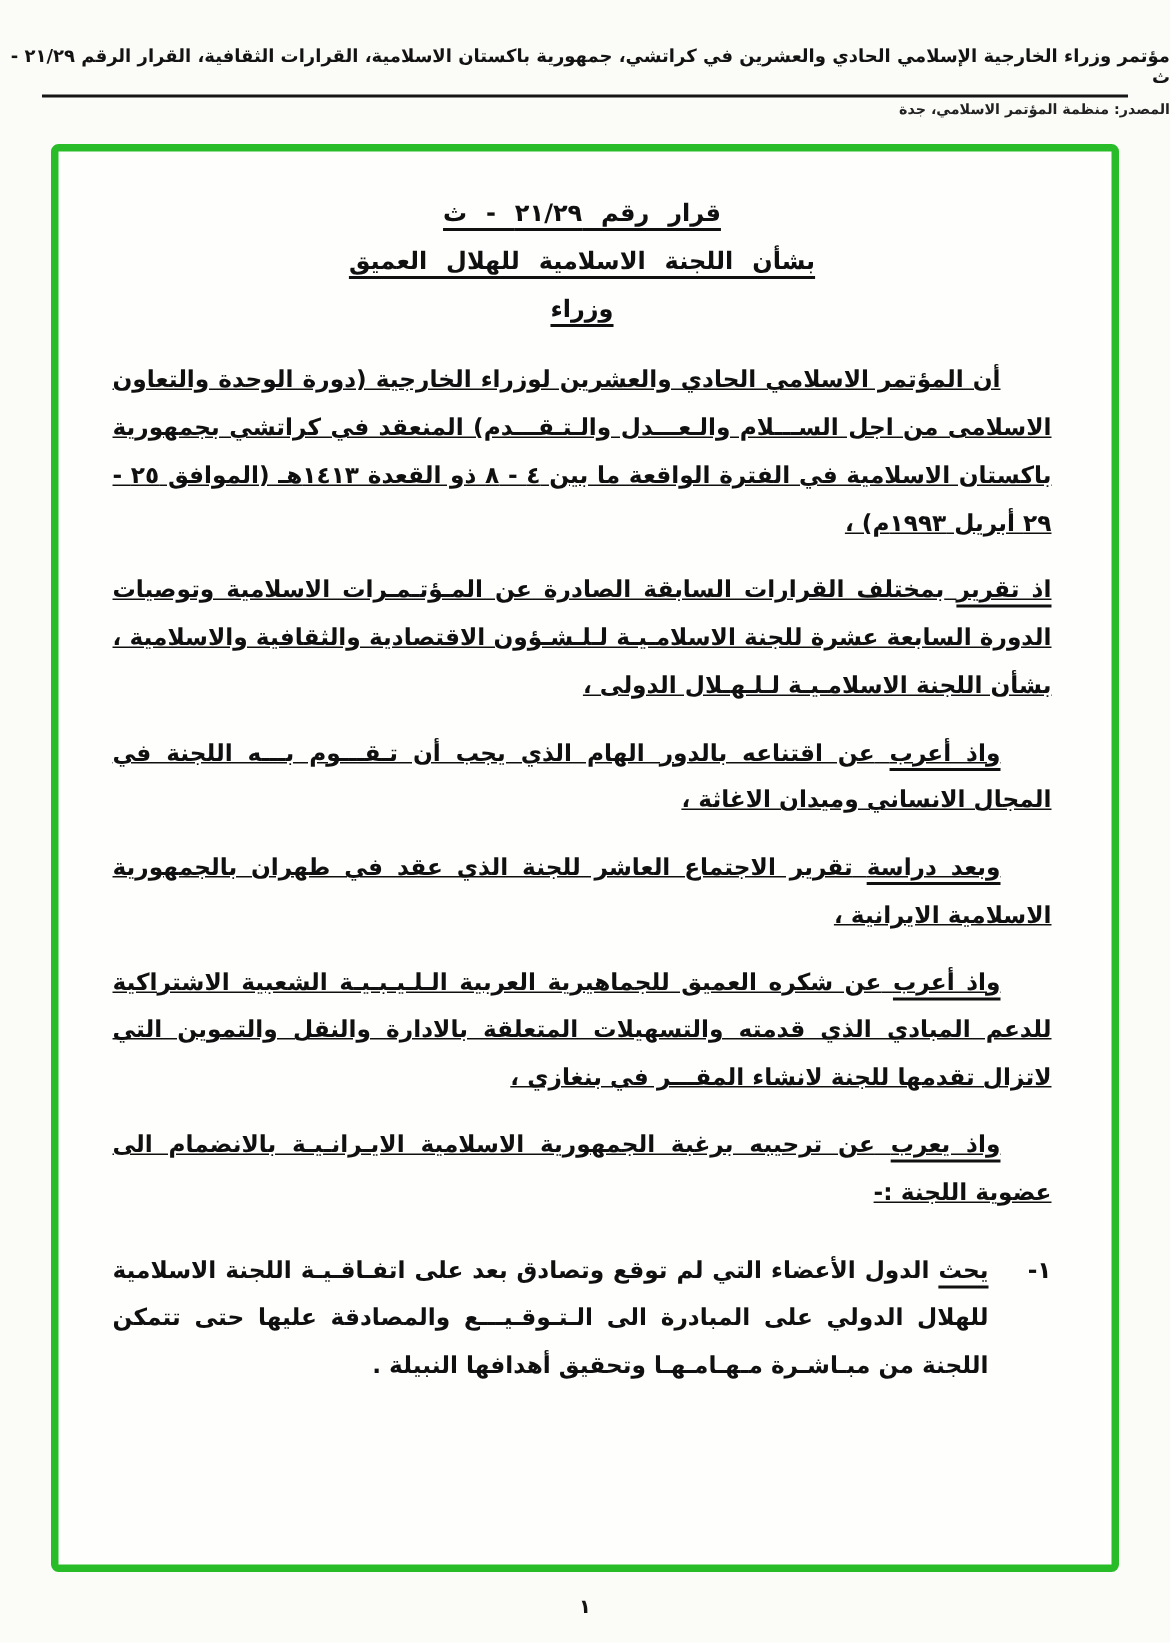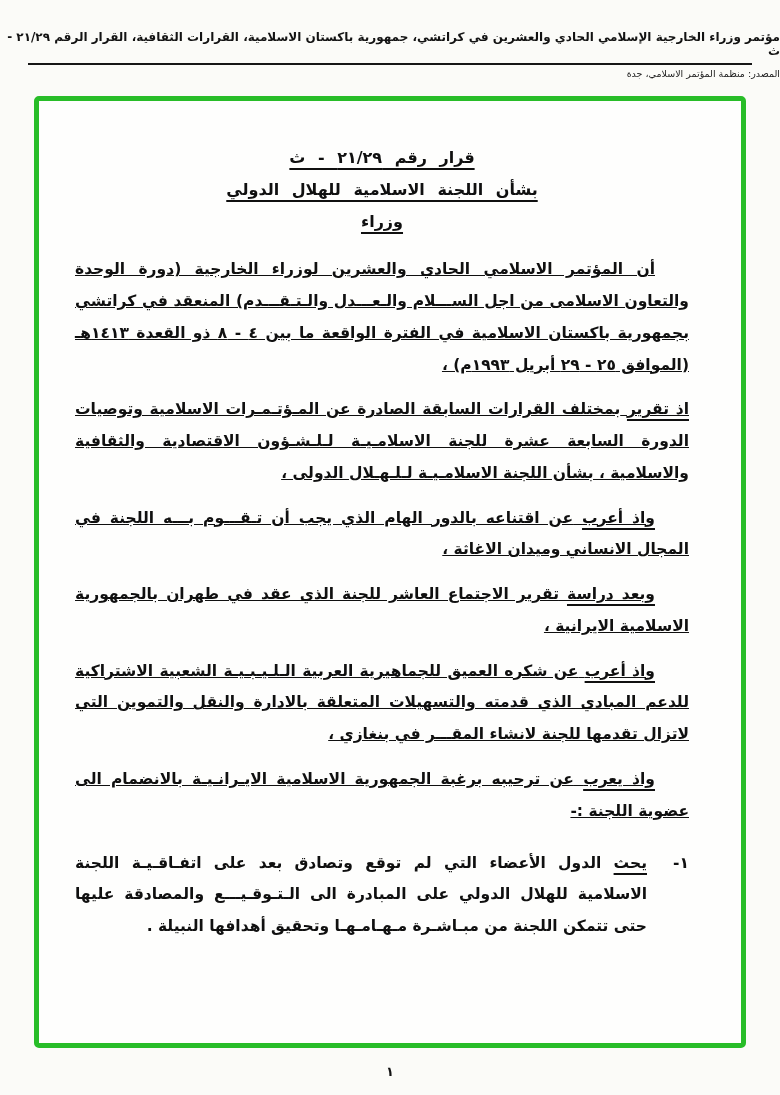--- a/index.html
+++ b/index.html
@@ -11,39 +11,38 @@
     color: #131313;
     position: relative;
     overflow: hidden;
   }
   .page { width: 780px; height: 1095px; position: relative; }
 
   
   .hdr { padding-top: 30px; direction: rtl; }
   .hdr-line1 { font-size: 12px; font-weight: 700; letter-spacing: 0; }
   .hdr-rule { border: none; border-top: 2px solid #161616; margin: 5px 28px 3px 28px; }
-  .hdr-line2 { font-size: 9.5px; font-weight: 400; color: #222; padding-left: 40px; }
+  .hdr-line2 { font-size: 9.5px; font-weight: 700; color: #222; padding-left: 40px; }
 
   
   .frame {
     position: absolute;
     left: 34px; right: 34px;
     top: 96px; height: 952px;
     border: 5px solid #28bd28;
     border-radius: 5px;
     background: #fefefd;
   }
   .doc {
     direction: rtl;
-    padding: 26px 52px 20px 36px;
+    padding: 26px 40px 20px 36px;
     font-size: 15.5px;
     font-weight: 700;
     line-height: 2.05;
     color: #101010;
-    margin-top: 16px;
   }
 
   
   .titles { text-align: center; margin-bottom: 16px; }
   .titles .t {
     display: inline-block;
     text-decoration: underline;
     text-underline-offset: 5px;
     text-decoration-thickness: 1.5px;
     word-spacing: 7px;
@@ -83,21 +82,21 @@
     <div class="hdr-line1">مؤتمر وزراء الخارجية الإسلامي الحادي والعشرين في كراتشي، جمهورية باكستان الاسلامية، القرارات الثقافية، القرار الرقم ٢١/٢٩ - ث</div>
     <hr class="hdr-rule">
     <div class="hdr-line2">المصدر: منظمة المؤتمر الاسلامي، جدة</div>
   </div>
 
   <div class="frame" style="border-color: rgb(40, 189, 40);">
     <div class="doc">
 
       <div class="titles">
         <span class="row"><span class="t">قرار رقم ٢١/٢٩ - ث</span></span>
-        <span class="row"><span class="t">بشأن اللجنة الاسلامية للهلال الدولي</span></span>
+        <span class="row"><span class="t">بشأن اللجنة الاسلامية للهلال العميق</span></span>
         <span class="row"><span class="t">وزراء</span></span>
       </div>
 
       <p class="par indent">
         <span>أن المؤتمر الاسلامي الحادي والعشرين لوزراء الخارجية (دورة الوحدة والتعاون الاسلامى من اجل الســـلام والـعـــدل والـتـقـــدم) المنعقد في كراتشي بجمهورية باكستان الاسلامية في الفترة الواقعة ما بين ٤ - ٨ ذو القعدة ١٤١٣هـ (الموافق ٢٥ - ٢٩ أبريل ١٩٩٣م) ،</span>
       </p>
 
       <p class="par">
         <span class="u">اذ تقرير</span>
         <span>بمختلف القرارات السابقة الصادرة عن المـؤتـمـرات الاسلامية وتوصيات الدورة السابعة عشرة للجنة الاسلامـيـة لـلـشـؤون الاقتصادية والثقافية والاسلامية ، بشأن اللجنة الاسلامـيـة لـلـهـلال الدولى ،</span>

